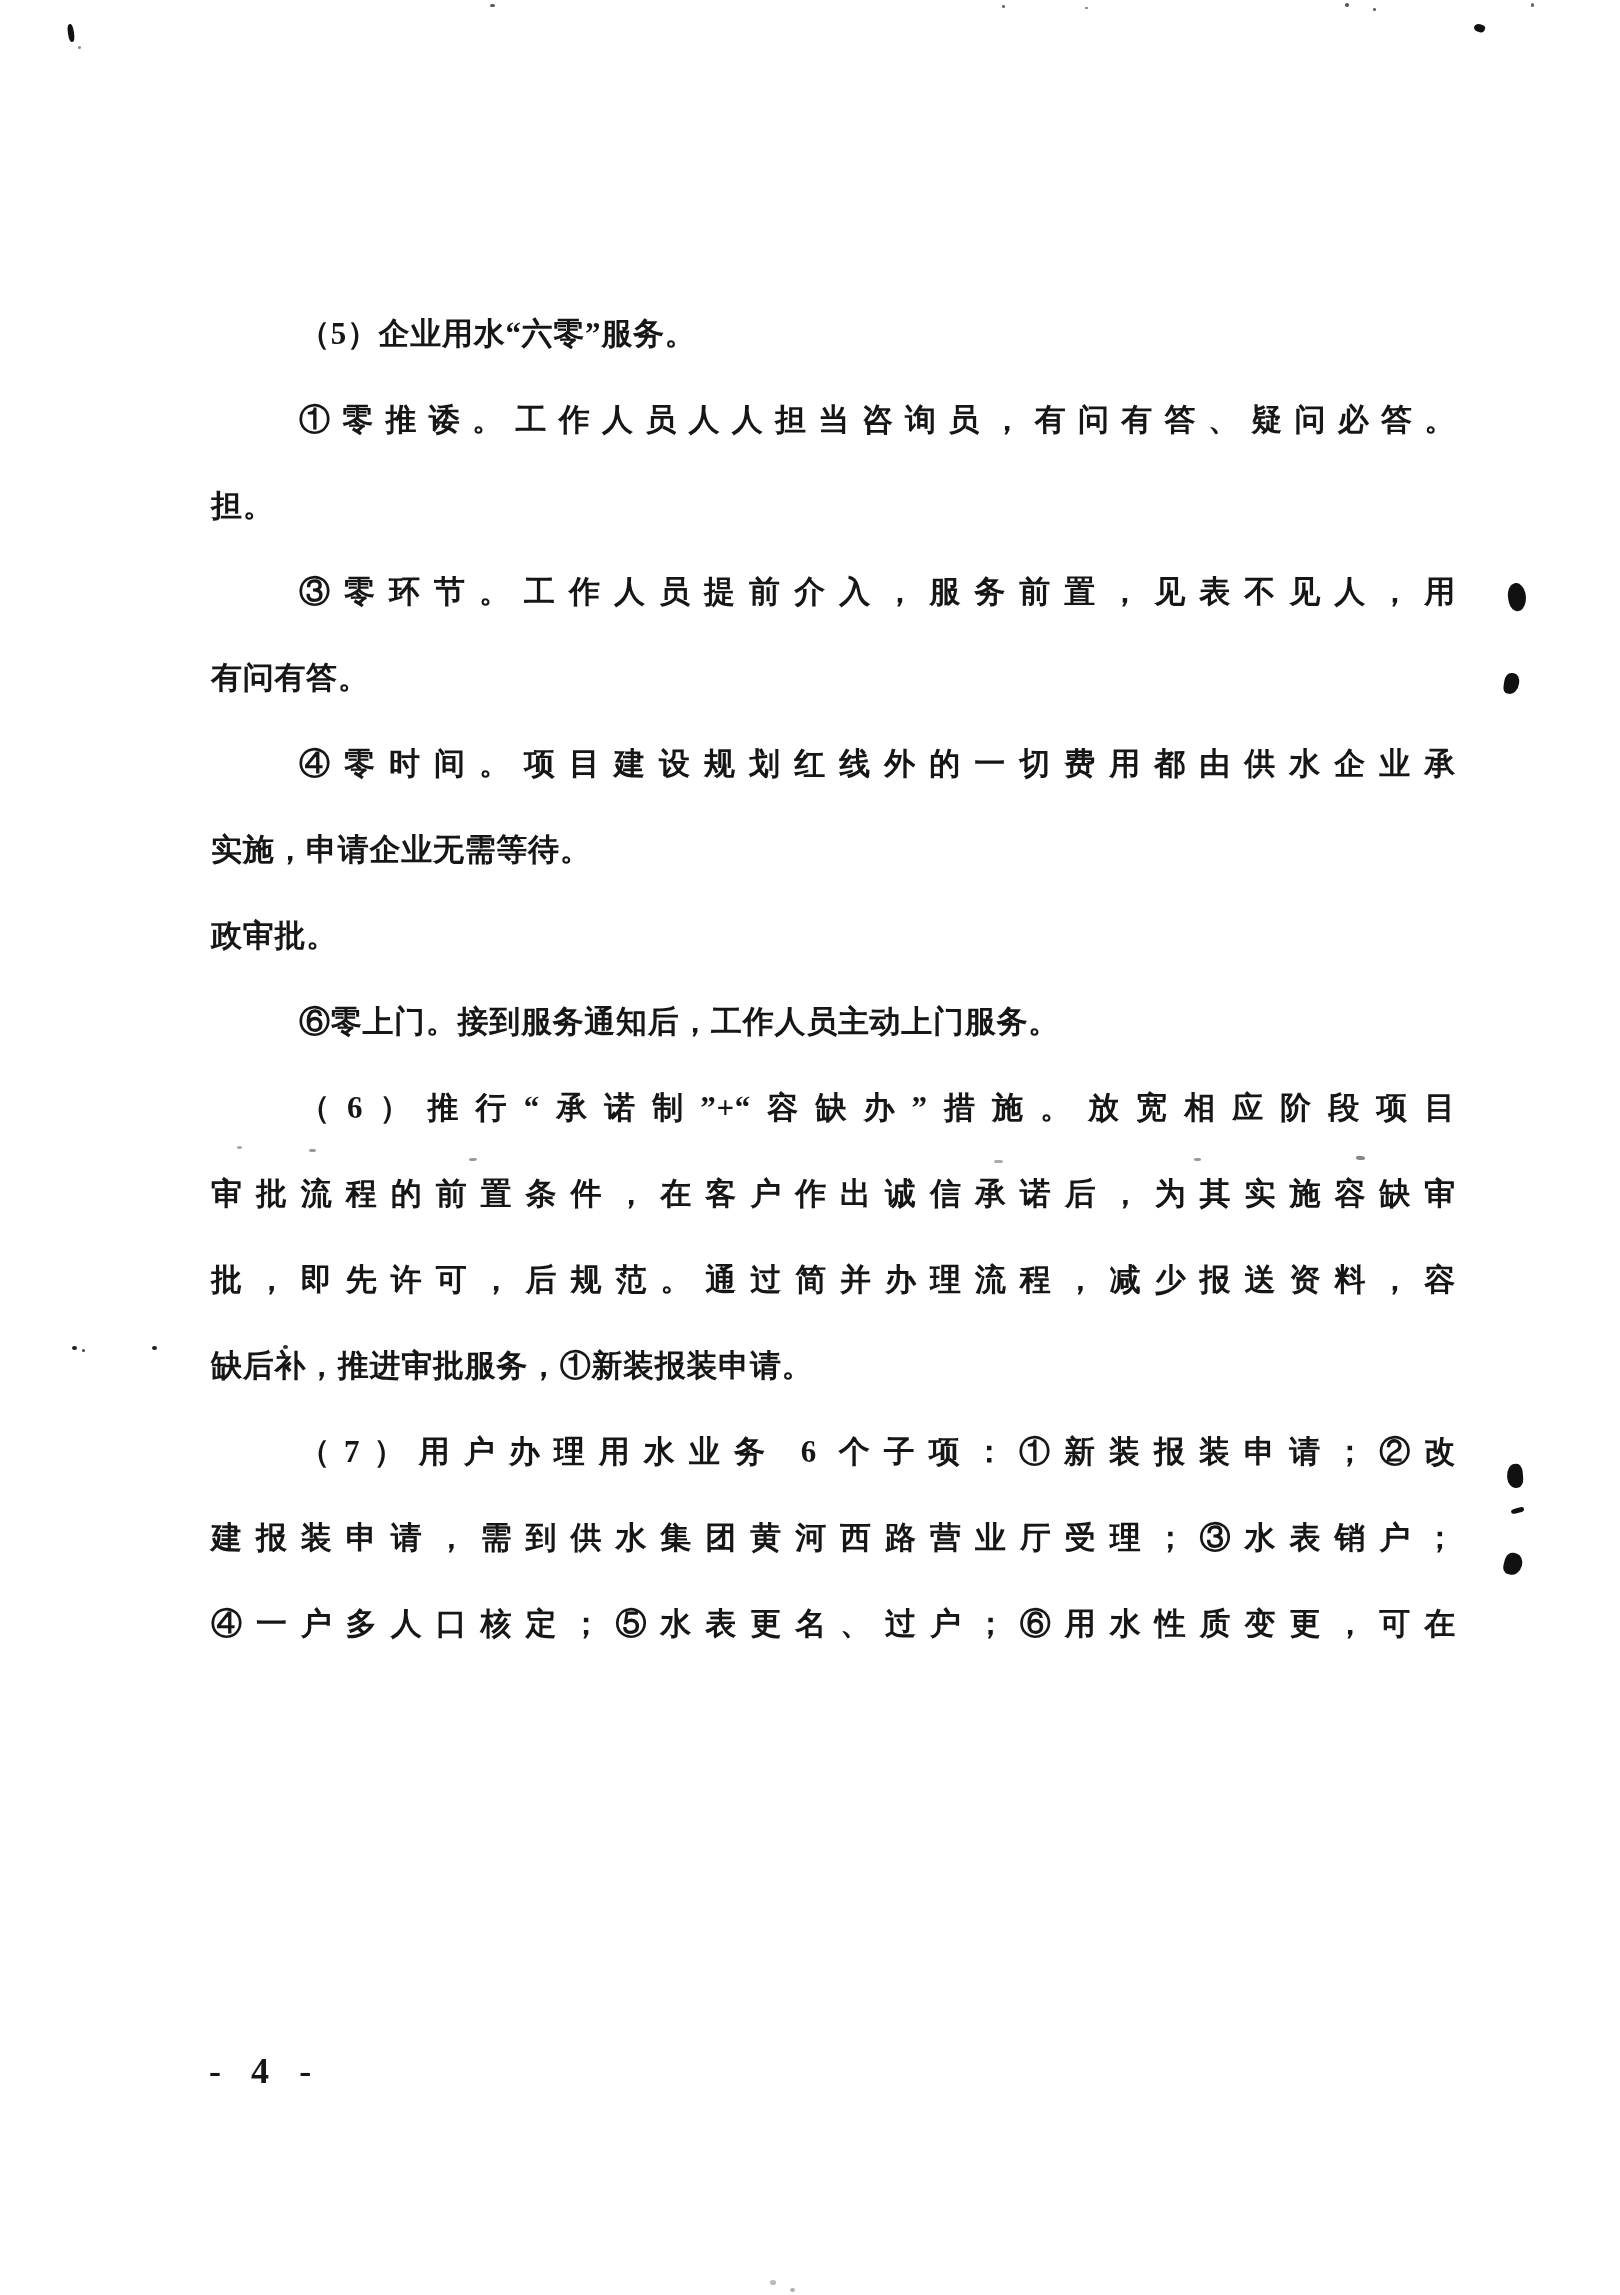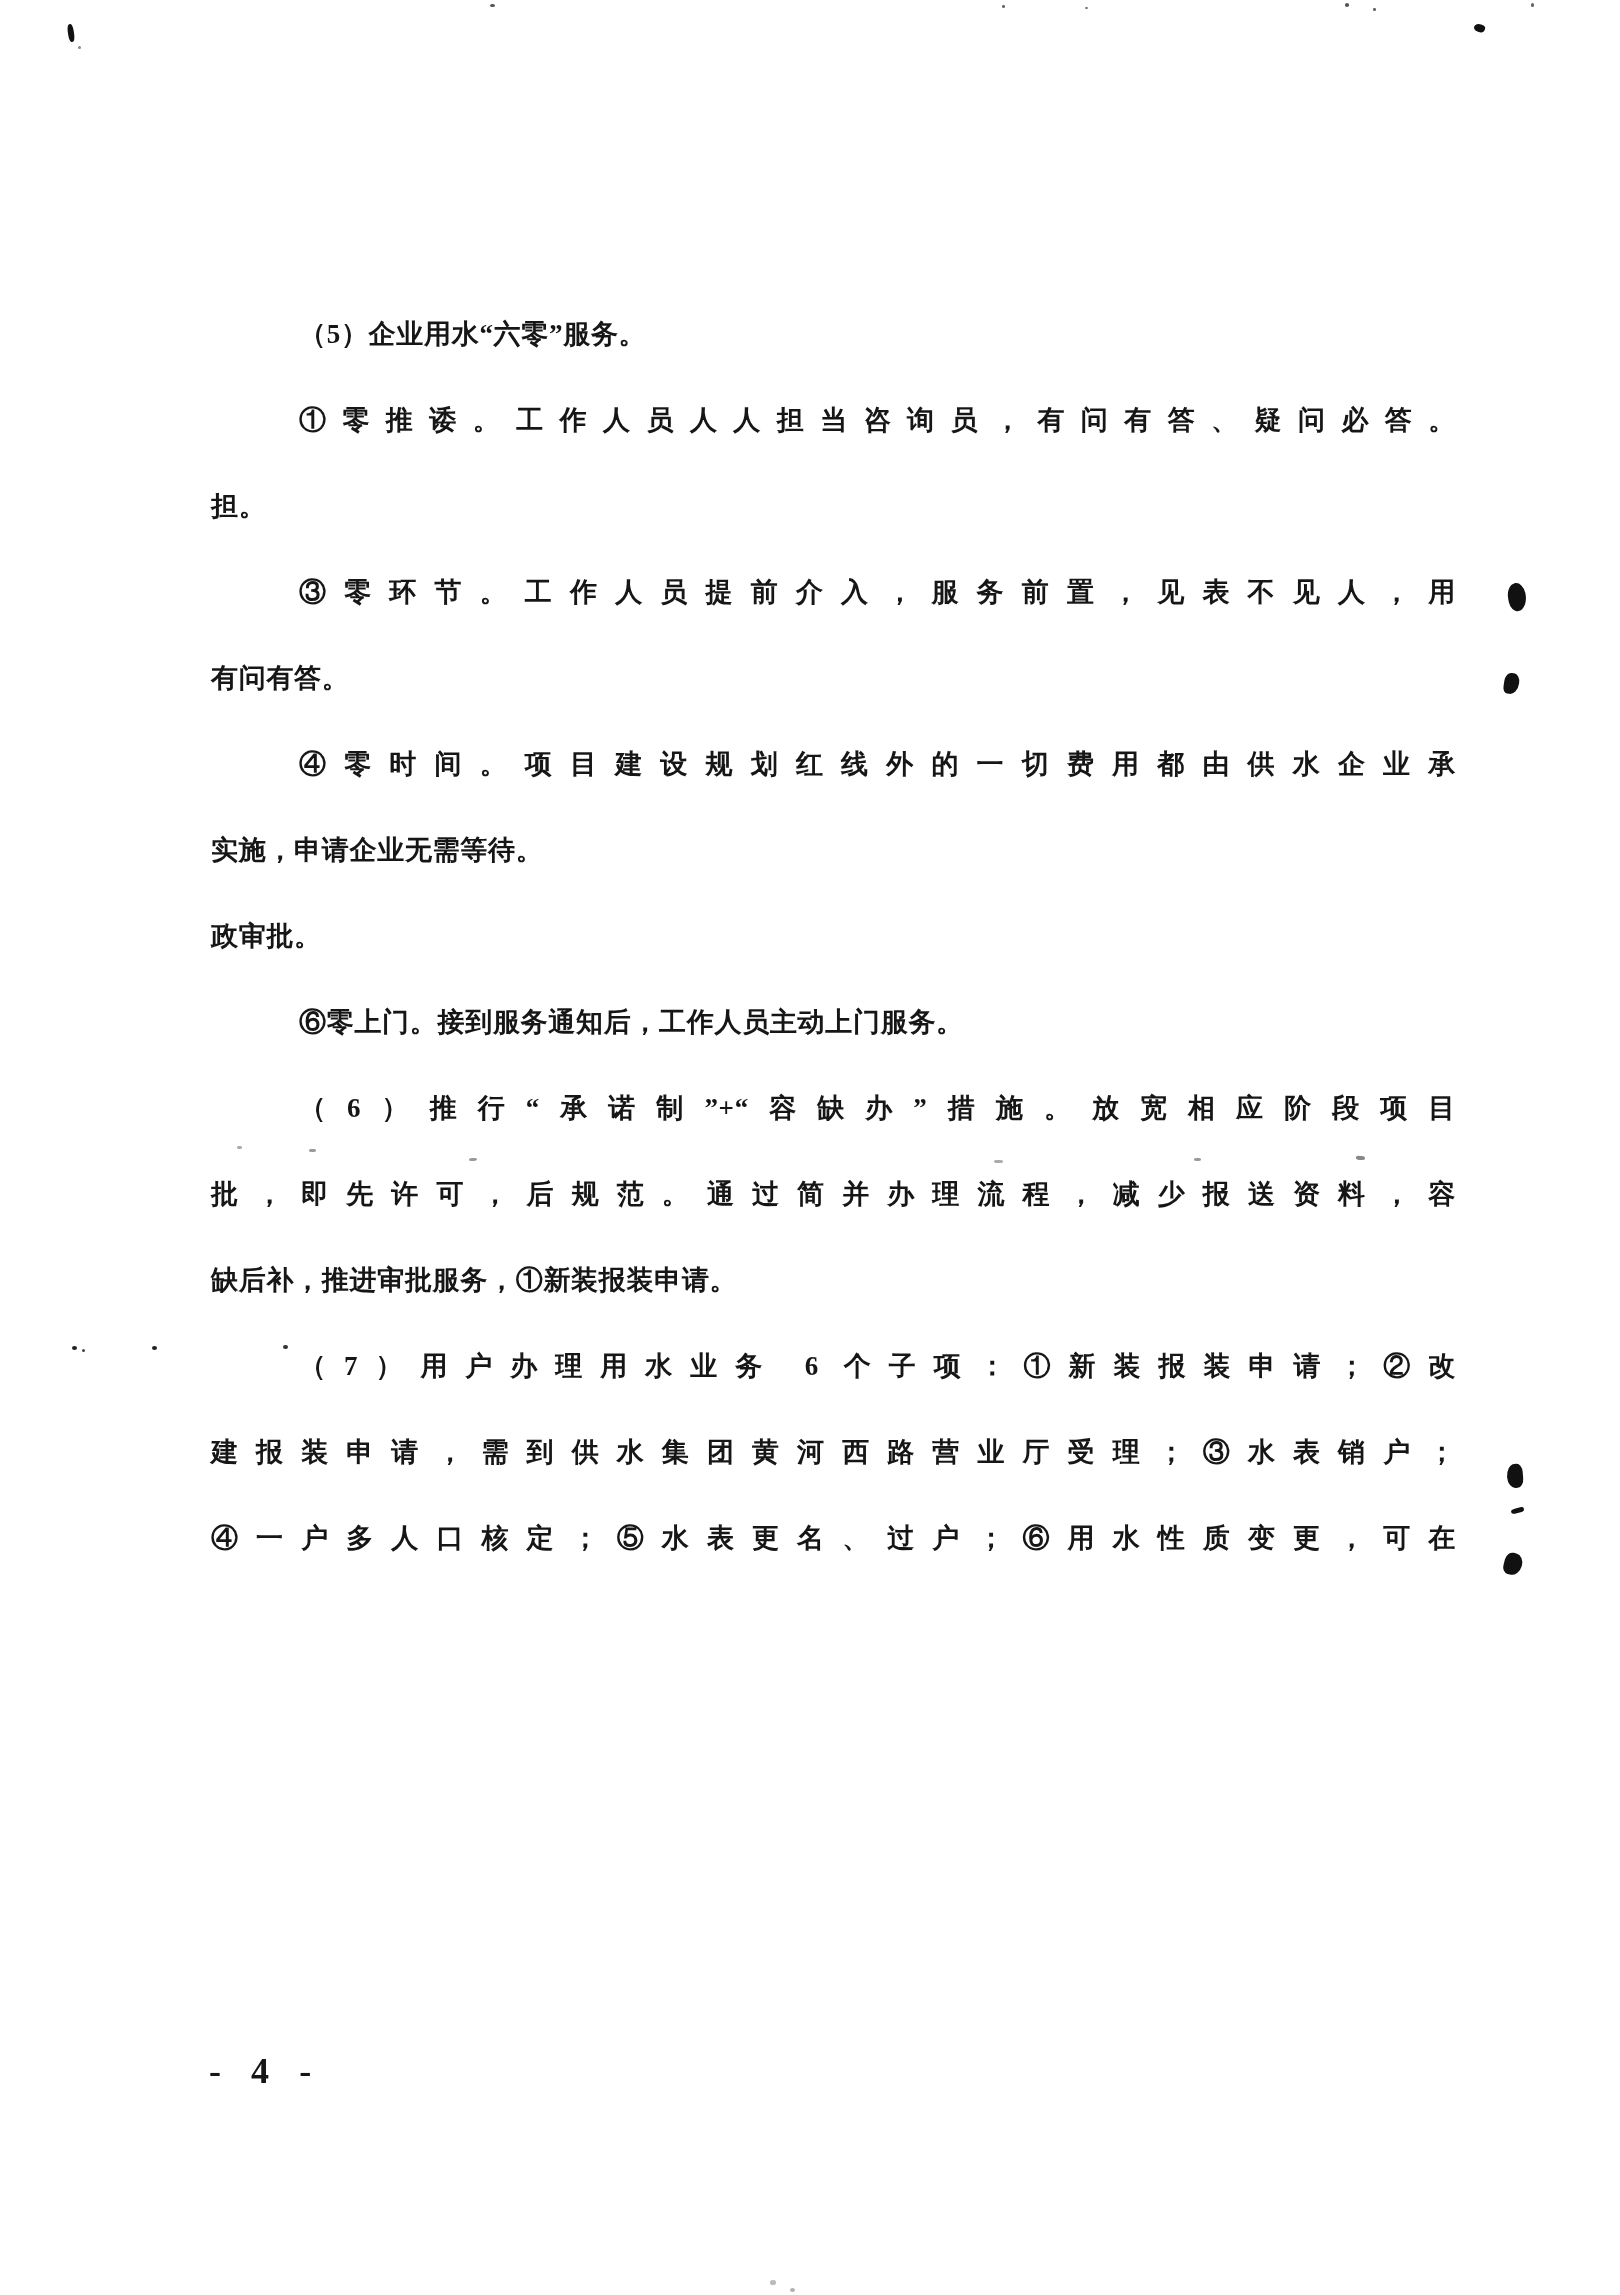--- a/index.html
+++ b/index.html
@@ -18,21 +18,21 @@
   }
   .document-body {
     position: absolute;
     left: 211px;
     top: 291px;
     width: 1245px;
   }
   .text-line {
     height: 86px;
     line-height: 86px;
-    font-size: 27px;
+    font-size: 31px;
     letter-spacing: 0.7px;
     font-weight: 600;
     white-space: normal;
     text-align: left;
   }
   .text-line.indent {
     text-indent: 88px;
   }
   .text-line.justify {
     text-align: justify;
@@ -64,20 +64,21 @@
   <div class="text-line indent">（5）企业用水“六零”服务。</div>
       <div class="text-line indent justify">①零推诿。工作人员人人担当咨询员，有问有答、疑问必答。</div>
       <div class="text-line">担。</div>
       <div class="text-line indent justify">③零环节。工作人员提前介入，服务前置，见表不见人，用</div>
       <div class="text-line">有问有答。</div>
       <div class="text-line indent justify">④零时间。项目建设规划红线外的一切费用都由供水企业承</div>
       <div class="text-line">实施，申请企业无需等待。</div>
       <div class="text-line">政审批。</div>
       <div class="text-line indent">⑥零上门。接到服务通知后，工作人员主动上门服务。</div>
       <div class="text-line indent justify">（6）推行“承诺制”+“容缺办”措施。放宽相应阶段项目</div>
+      <div class="text-line justify">审批流程的前置条件，在客户作出诚信承诺后，为其实施容缺审</div>
       <div class="text-line justify">批，即先许可，后规范。通过简并办理流程，减少报送资料，容</div>
       <div class="text-line">缺后补，推进审批服务，①新装报装申请。</div>
       <div class="text-line indent justify">（7）用户办理用水业务 6 个子项：①新装报装申请；②改</div>
       <div class="text-line justify">建报装申请，需到供水集团黄河西路营业厅受理；③水表销户；</div>
       <div class="text-line justify">④一户多人口核定；⑤水表更名、过户；⑥用水性质变更，可在</div>
     </div>
   <div class="page-number">- 4 -</div>
   <div>
 
   <div class="artifact" style="left: 68px; top: 24px; width: 6px; height: 18.4px; background: rgb(17, 17, 17); border-radius: 40%; transform: rotate(-8deg);"></div>

